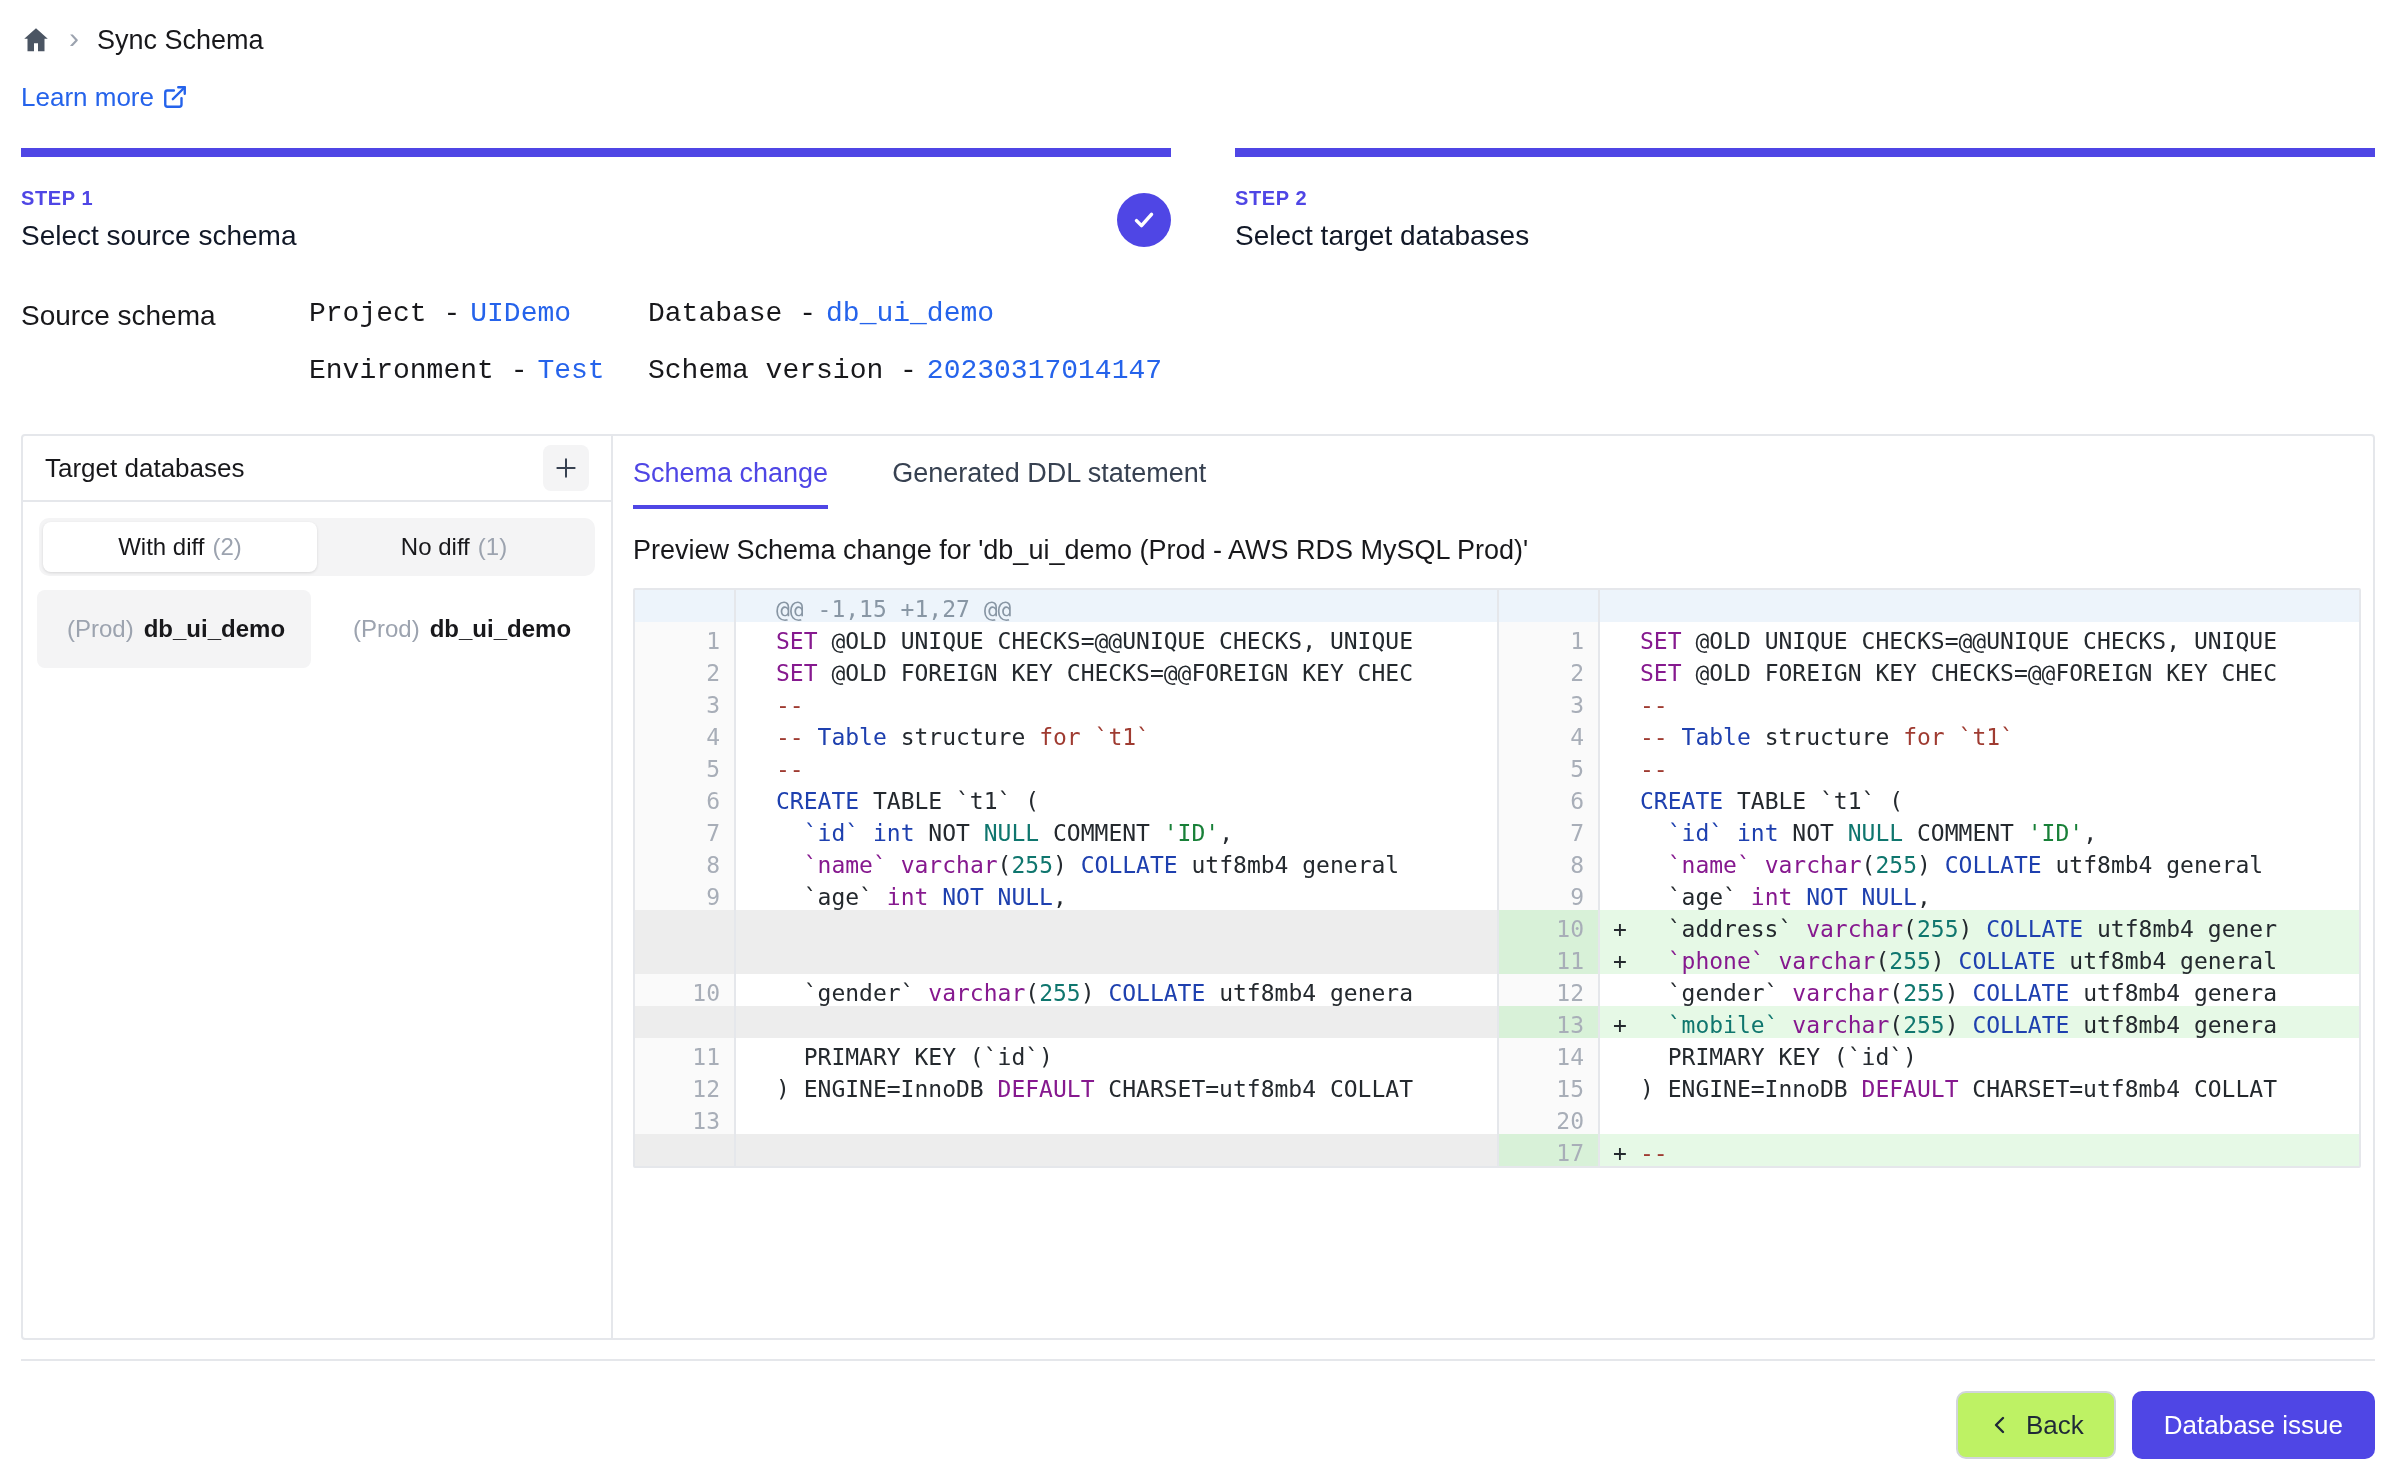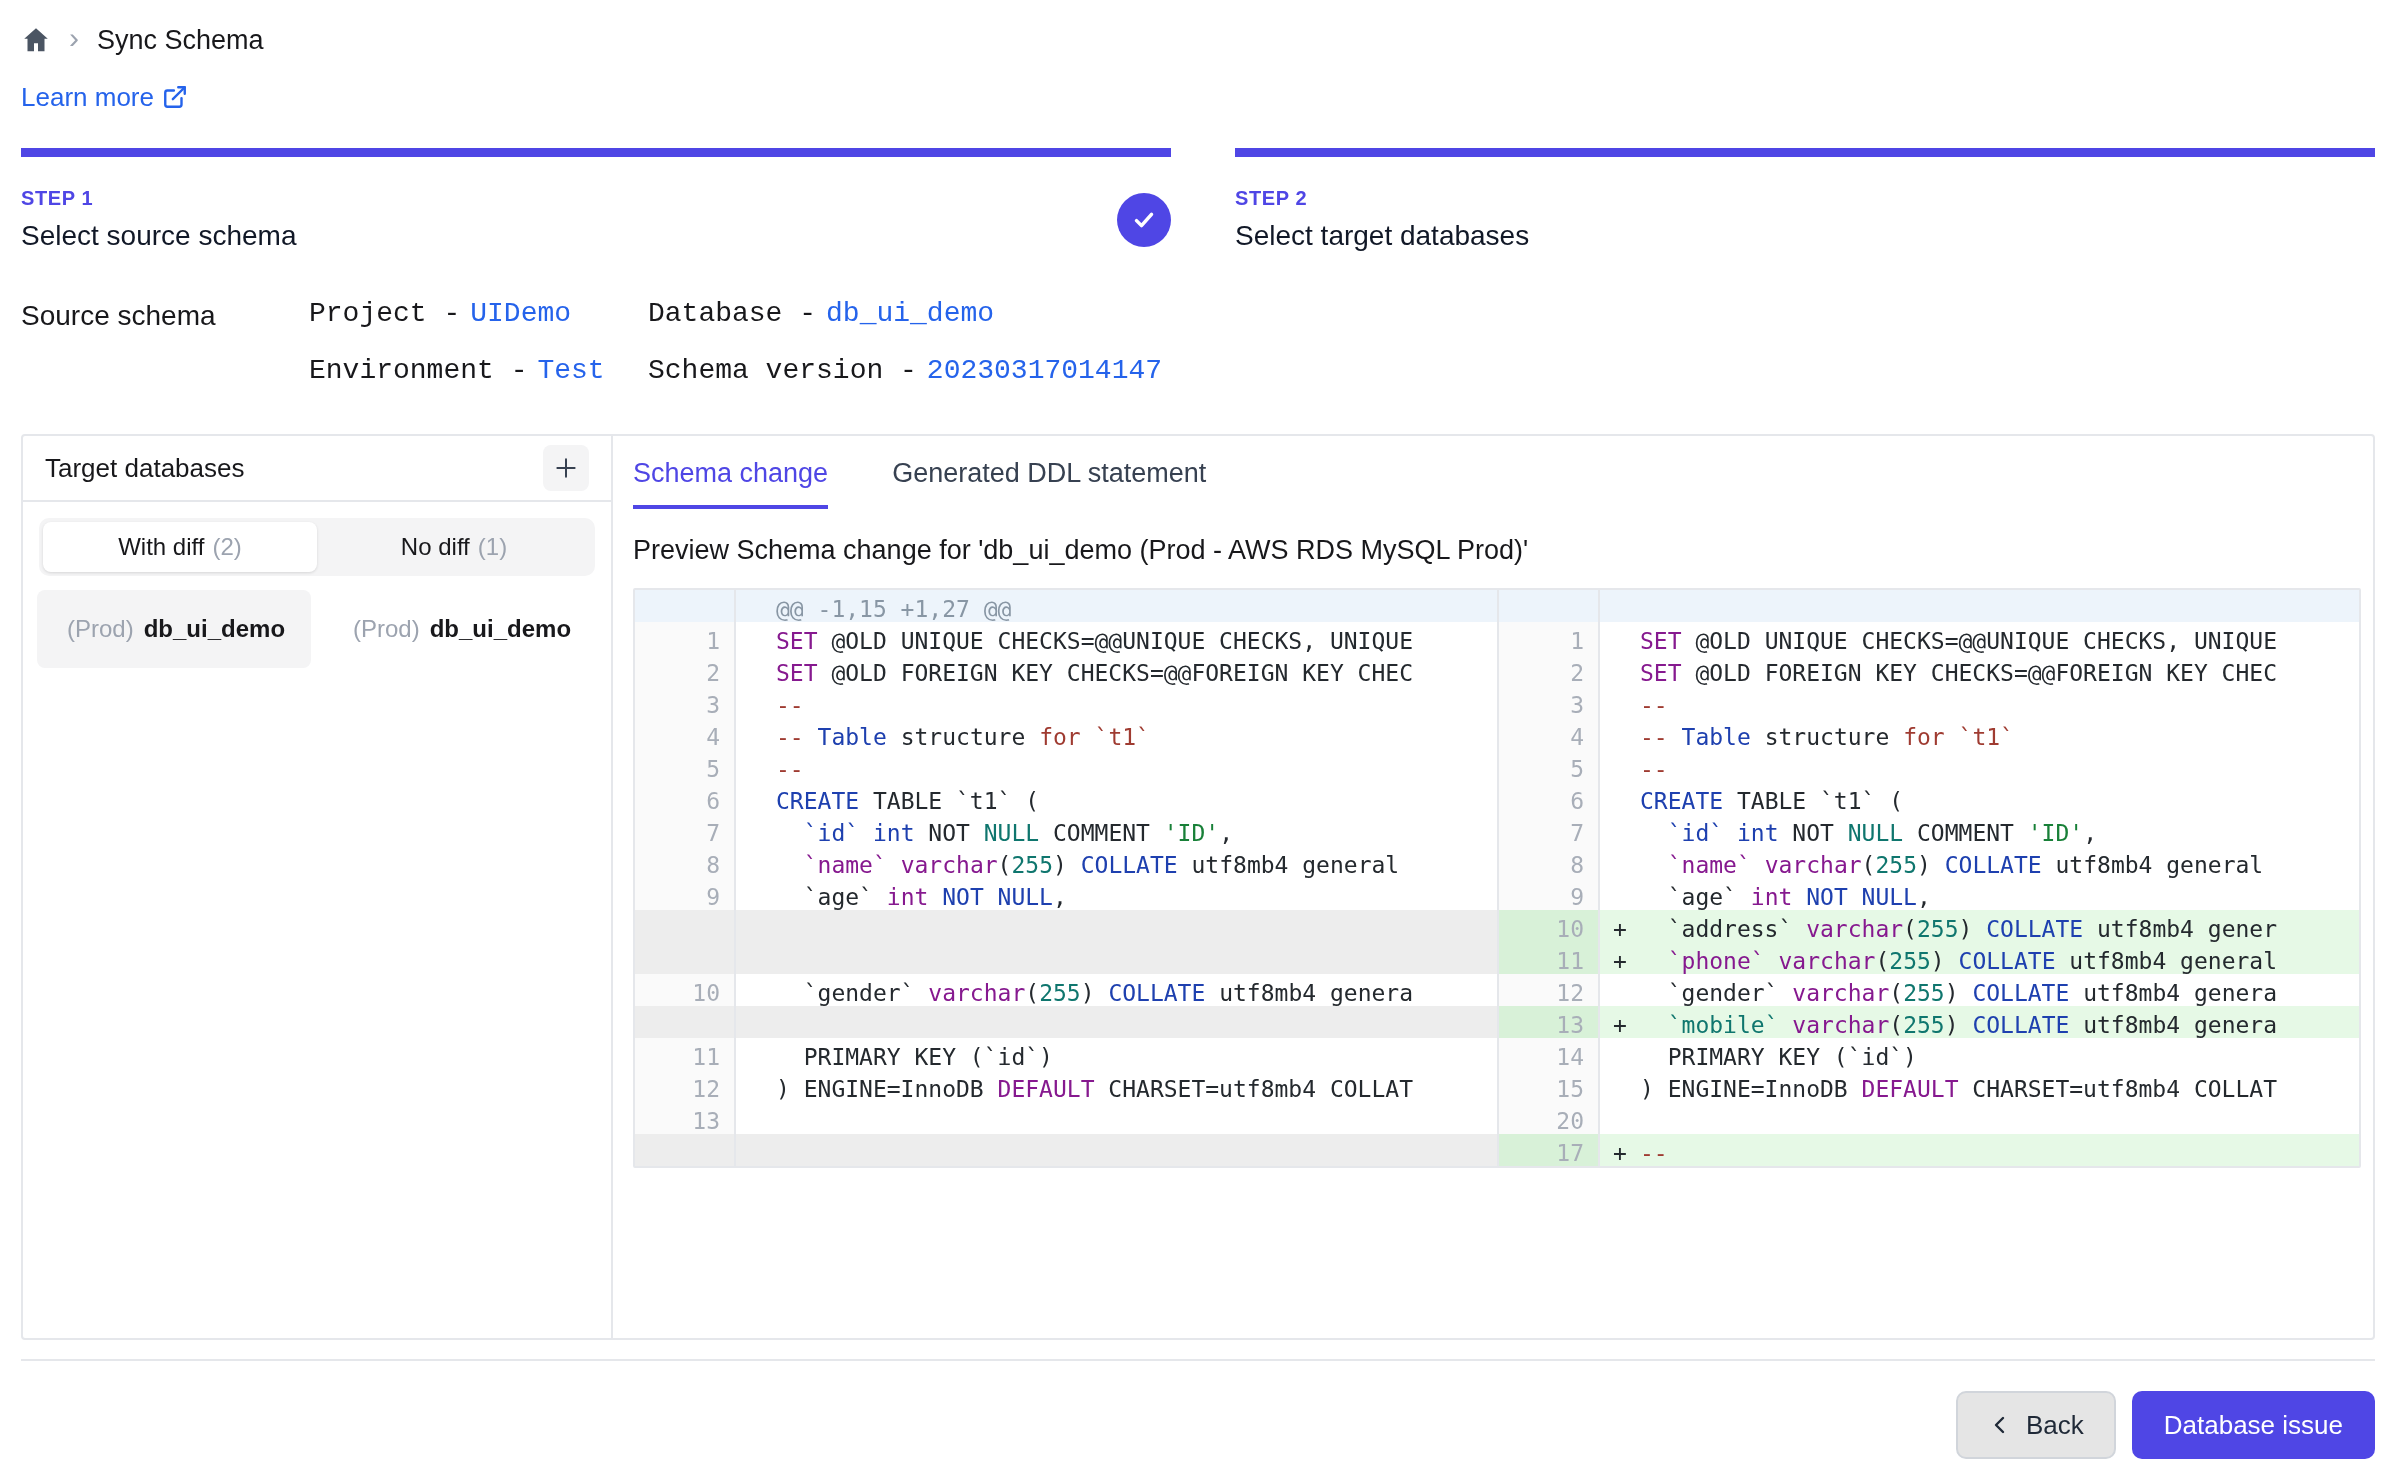--- a/index.html
+++ b/index.html
@@ -68,21 +68,21 @@
   .pane.fill .cell-gutter, .pane.fill .cell-marker, .pane.fill .cell-code { background:var(--fill_bg,#ededed); }
   .pane.add .cell-gutter { background:var(--added_gutter_bg,#d8f1d8); }
   .pane.add .cell-marker, .pane.add .cell-code { background:var(--added_bg,#e6f9e6); }
   .tok-d { color:#24292e; } .tok-k { color:#1e40af; } .tok-p { color:#86198f; }
   .tok-t { color:#0f766e; } .tok-s { color:#188038; } .tok-c { color:#9f3b31; }
 
   
   .footer-divider { margin-top:19px; border-top:2px solid #e5e7eb; }
   .footer { margin-top:30px; display:flex; justify-content:flex-end; gap:16px; }
   .btn { height:68px; border-radius:10px; display:flex; align-items:center; justify-content:center; font-size:26px; cursor:pointer; }
-  .btn-back { background:#e5e5e5; border:2px solid #d1d5db; color:#1f2937; padding:0 30px; gap:14px; }
+  .btn-back { background:#bef264; border:2px solid #d1d5db; color:#1f2937; padding:0 30px; gap:14px; }
   .btn-primary { background:var(--accent,#4f46e5); color:#fff; padding:0 32px; font-weight:500; }
 </style>
 </head>
 <body>
 
 <div class="page">
 
   <div class="breadcrumb">
     <span style="display:flex;">
       <svg width="30" height="30" viewBox="0 0 24 24">

